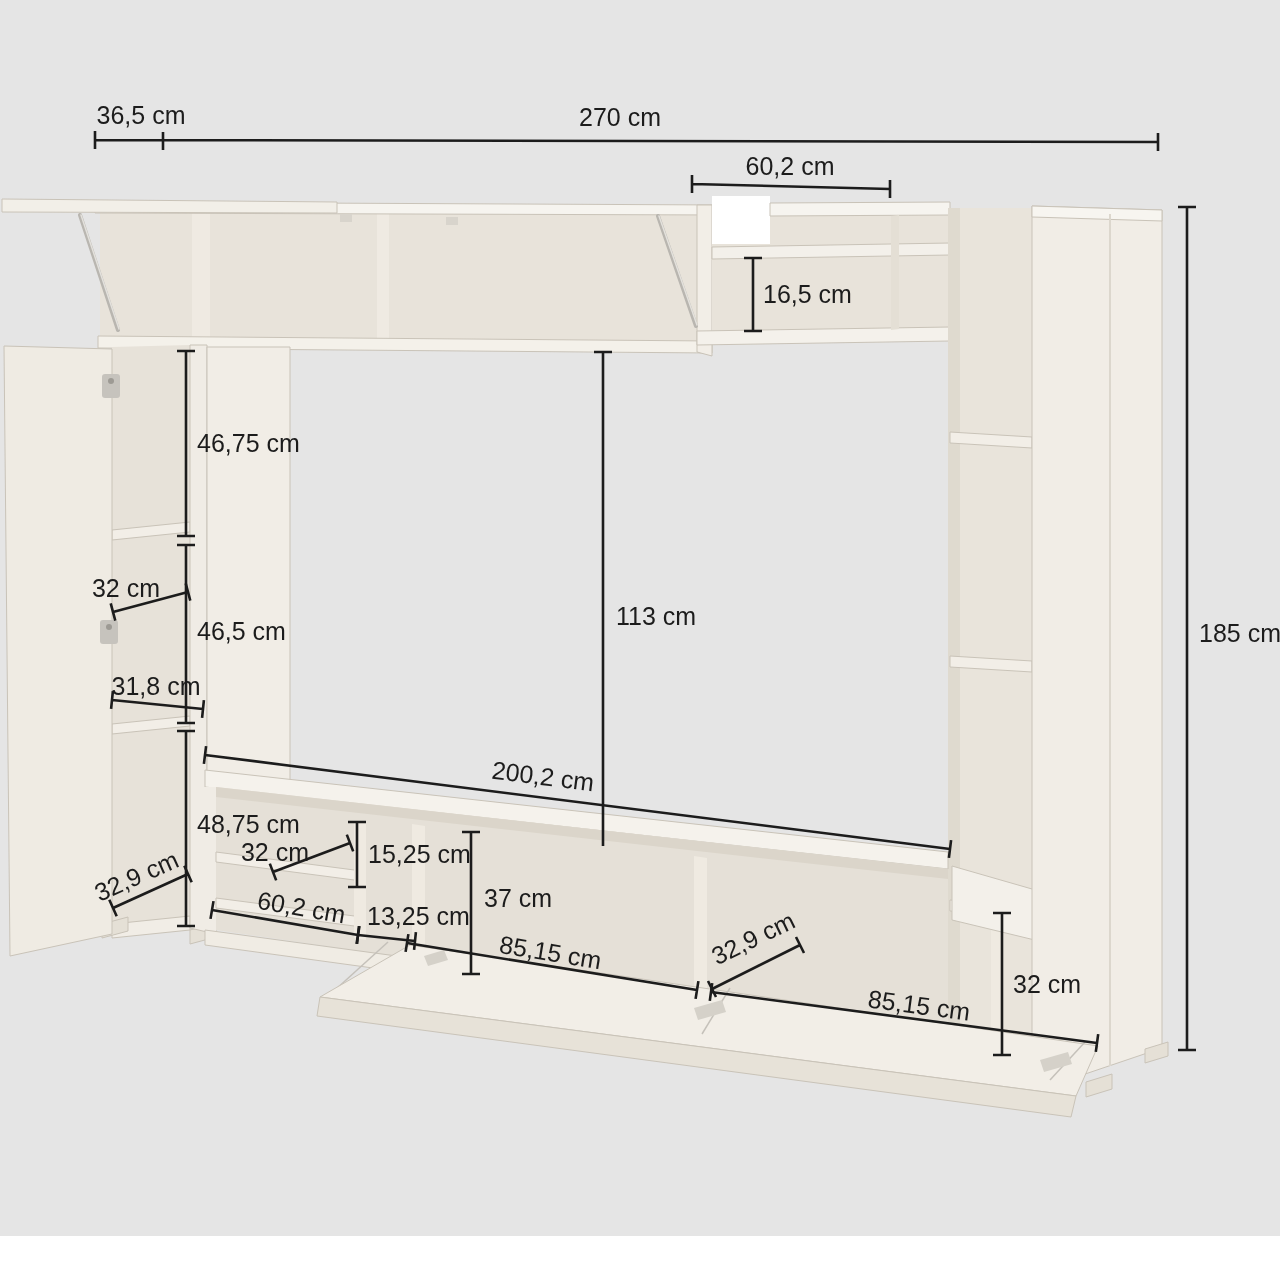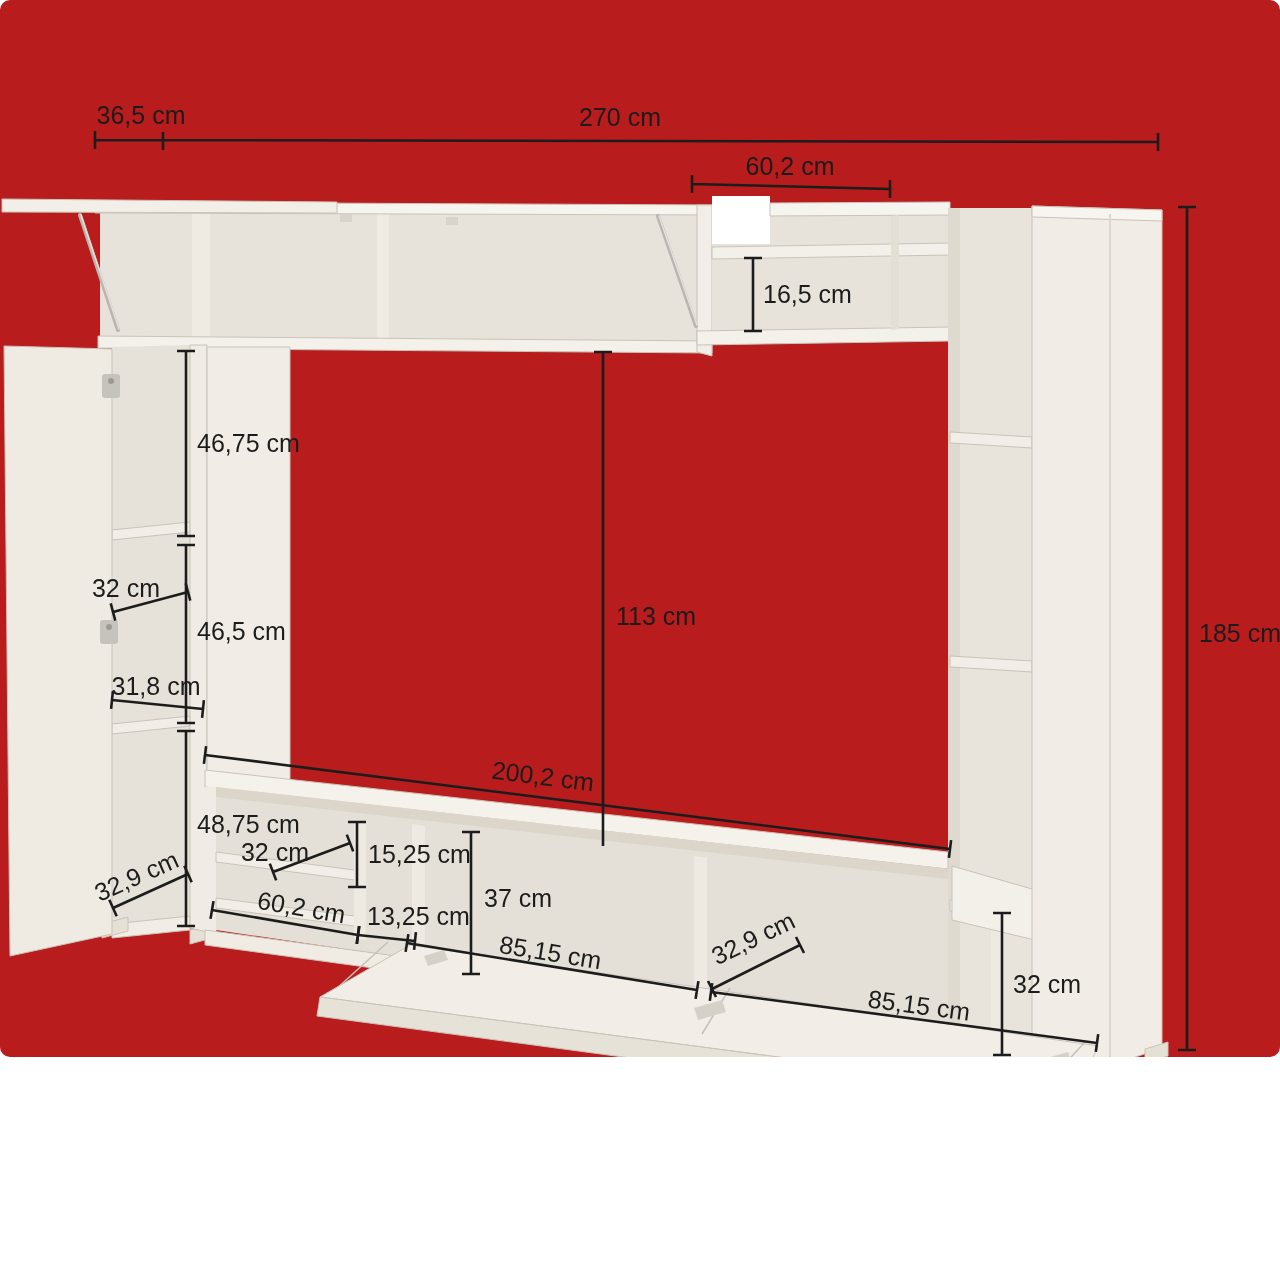--- a/index.html
+++ b/index.html
@@ -1,16 +1,16 @@
 <!DOCTYPE html>
 <html><head>
 <meta charset="utf-8">
 <style>
   html,body{margin:0;padding:0;background:#ffffff;}
-  .canvas{width:1280px;height:1057px;position:relative;background:#b91c1c;overflow:hidden;border-radius:10px;}
+  .canvas{width:1280px;height:1236px;position:relative;background:#e5e5e5;overflow:hidden;}
   svg{display:block;}
   .panel{stroke:#c9c3b8;stroke-width:1;}
   .back{stroke:none;}
   .dim{stroke:#1c1c1c;stroke-width:2.6;fill:none;stroke-linecap:butt;}
   .thin{fill:none;stroke:#c5c1ba;stroke-width:1.5;}
   .strut{fill:none;stroke:#b9b6b0;stroke-width:4;stroke-linecap:round;}
   .struthl{fill:none;stroke:#e3e1dc;stroke-width:1.5;stroke-linecap:round;}
   .seam{fill:none;stroke:#dcd7cd;stroke-width:2;}
   text.dl{font-family:"Liberation Sans",sans-serif;font-size:25px;fill:#1c1c1c;}
 </style>

